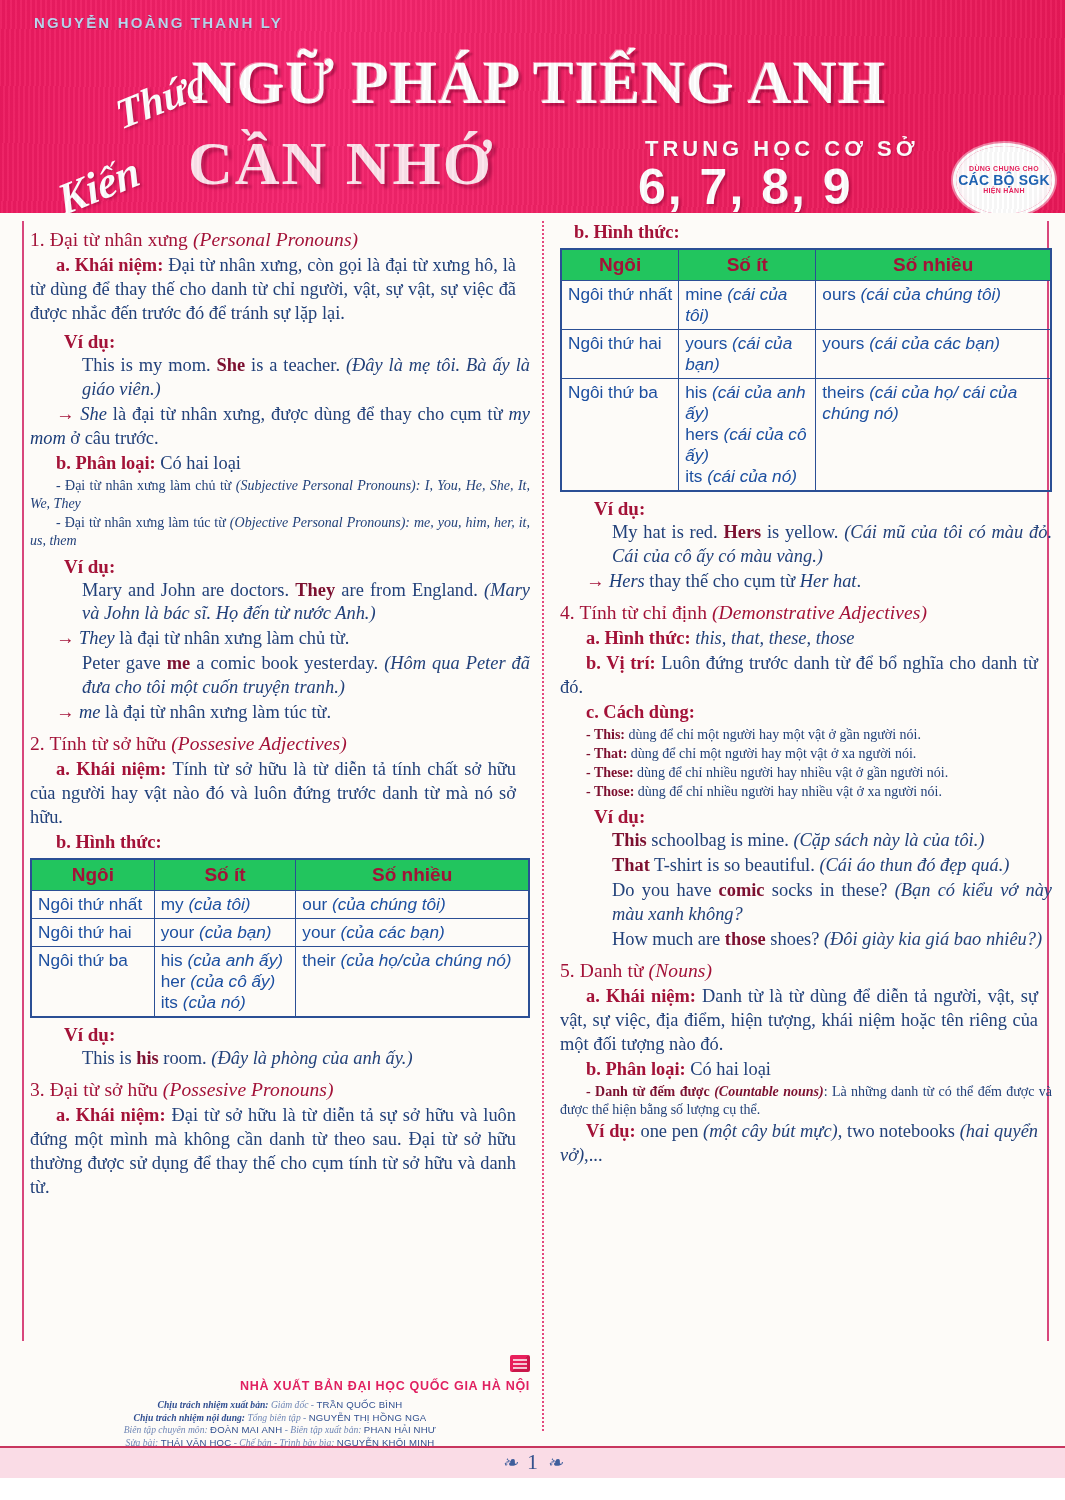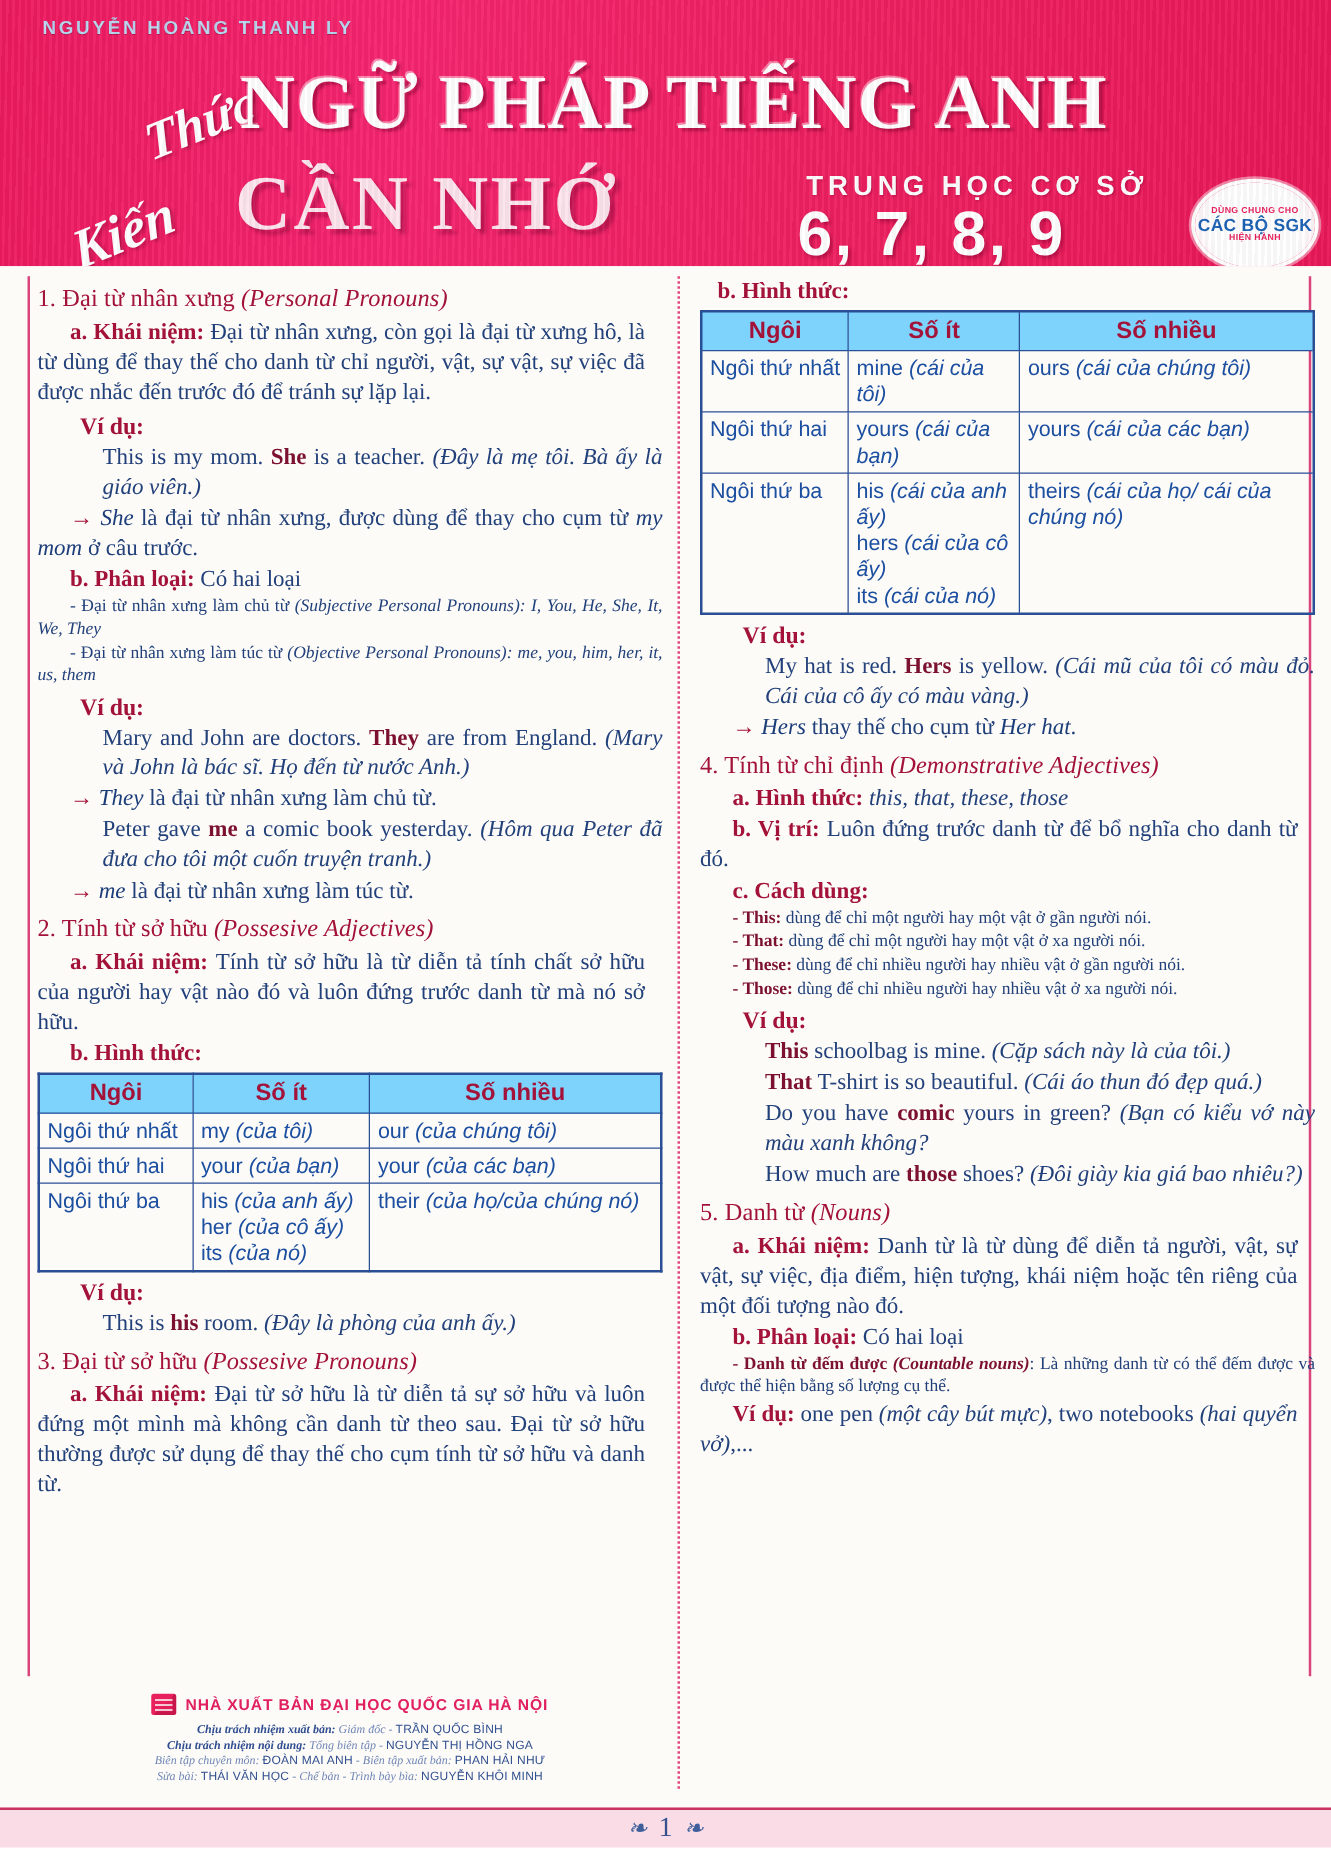--- a/index.html
+++ b/index.html
@@ -83,29 +83,29 @@
   .arrow i{font-style:italic;color:#1b3d79;}
   .bullet{font-size:14px;line-height:1.30;color:#22417a;margin:0 0 1px 0;
     text-indent:26px;text-align:justify;}
   .bullet i{font-style:italic;}
   .bullet b{color:#7c1030;}
 
   
   table.gram{border-collapse:collapse;width:100%;margin:3px 0 6px 0;
     font-family:"Liberation Sans",sans-serif;border:2px solid #2b4f95;}
   table.gram th{border:1px solid #2b4f95;color:#a31238;font-weight:bold;
-    font-size:19px;text-align:center;padding:4px 5px;background:#7dd3fc;}
+    font-size:19px;text-align:center;padding:4px 5px;background:#22c55e;}
   table.gram td{border:1px solid #2b4f95;color:#1c4fa0;font-size:17.2px;
     padding:3px 6px;vertical-align:top;line-height:1.22;}
   table.gram td i{font-style:italic;}
   td.ngoi{white-space:nowrap;}
 
   
   .pub{position:absolute;left:30px;top:1355px;width:500px;text-align:center;}
-  .pub-top{display:flex;align-items:center;justify-content:center;gap:7px;}
+  .pub-top{display:flex;align-items:flex-end;justify-content:center;gap:7px;flex-direction:column;}
   .pub-logo{width:20px;height:17px;
     background:linear-gradient(135deg,#e8205c 0%,#e8205c 50%,#c9164a 50%,#c9164a 100%);
     border-radius:2px;display:inline-block;position:relative;}
   .pub-logo:after{content:"";position:absolute;left:3px;top:3px;width:14px;height:11px;
     background:repeating-linear-gradient(0deg,#fff 0 2px,#e8205c 2px 4px);opacity:.75;}
   .pub-name{font-family:"Liberation Sans",sans-serif;font-weight:bold;font-size:12.5px;
     letter-spacing:.7px;color:#e02060;}
   .credits{margin-top:6px;line-height:1.32;color:#3d5b9a;font-size:9.6px;
     font-family:"Liberation Serif",serif;}
   .credits div span.it{font-style:italic;font-weight:bold;color:#2f4d90;}
@@ -330,21 +330,21 @@
         <b>- Those:</b><span> dùng để chỉ nhiều người hay nhiều vật ở xa người nói.</span>
       </p>
       <div class="vd">Ví dụ:</div>
       <p class="ex">
         <b>This</b><span> schoolbag is mine. </span><i>(Cặp sách này là của tôi.)</i>
       </p>
       <p class="ex">
         <b>That</b><span> T-shirt is so beautiful. </span><i>(Cái áo thun đó đẹp quá.)</i>
       </p>
       <p class="ex">
-        <span>Do you have </span><b>comic</b><span> yours in green? </span><i>(Bạn có kiểu vớ này màu xanh không?</i>
+        <span>Do you have </span><b>comic</b><span> socks in these? </span><i>(Bạn có kiểu vớ này màu xanh không?</i>
       </p>
       <p class="ex">
         <span>How much are </span><b>those</b><span> shoes? </span><i>(Đôi giày kia giá bao nhiêu?)</i>
       </p>
 
       <div class="h-sec">
         <span>5. </span><span>Danh từ </span><i>(Nouns)</i>
       </div>
       <p>
         <span class="lbl">a. Khái niệm:</span><span> Danh từ là từ dùng để diễn tả người, vật, sự vật, sự việc, địa điểm, hiện tượng, khái niệm hoặc tên riêng của một đối tượng nào đó.</span>

